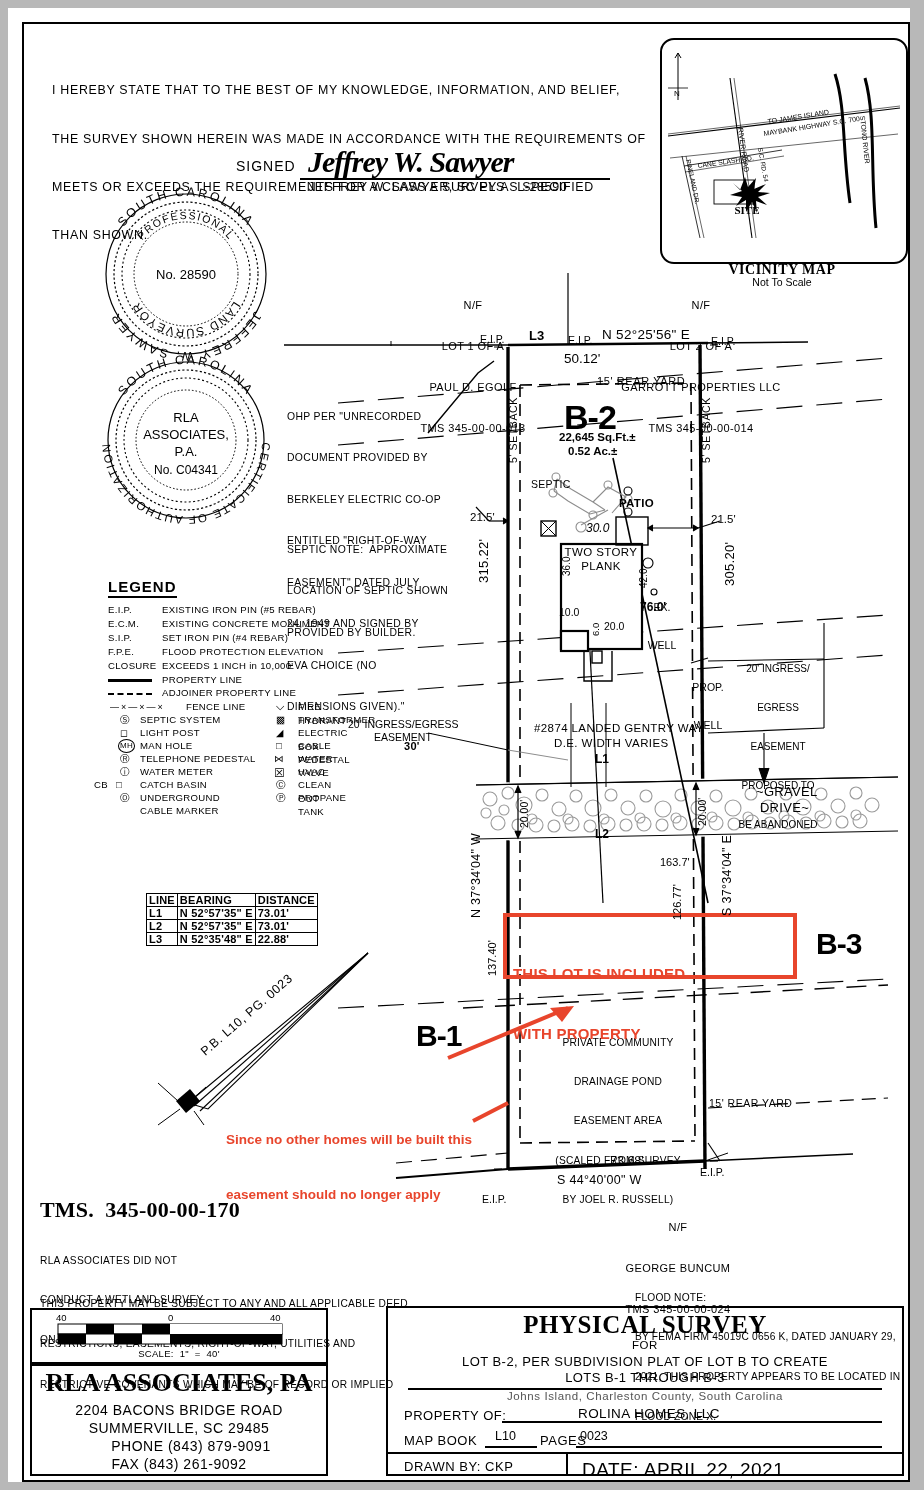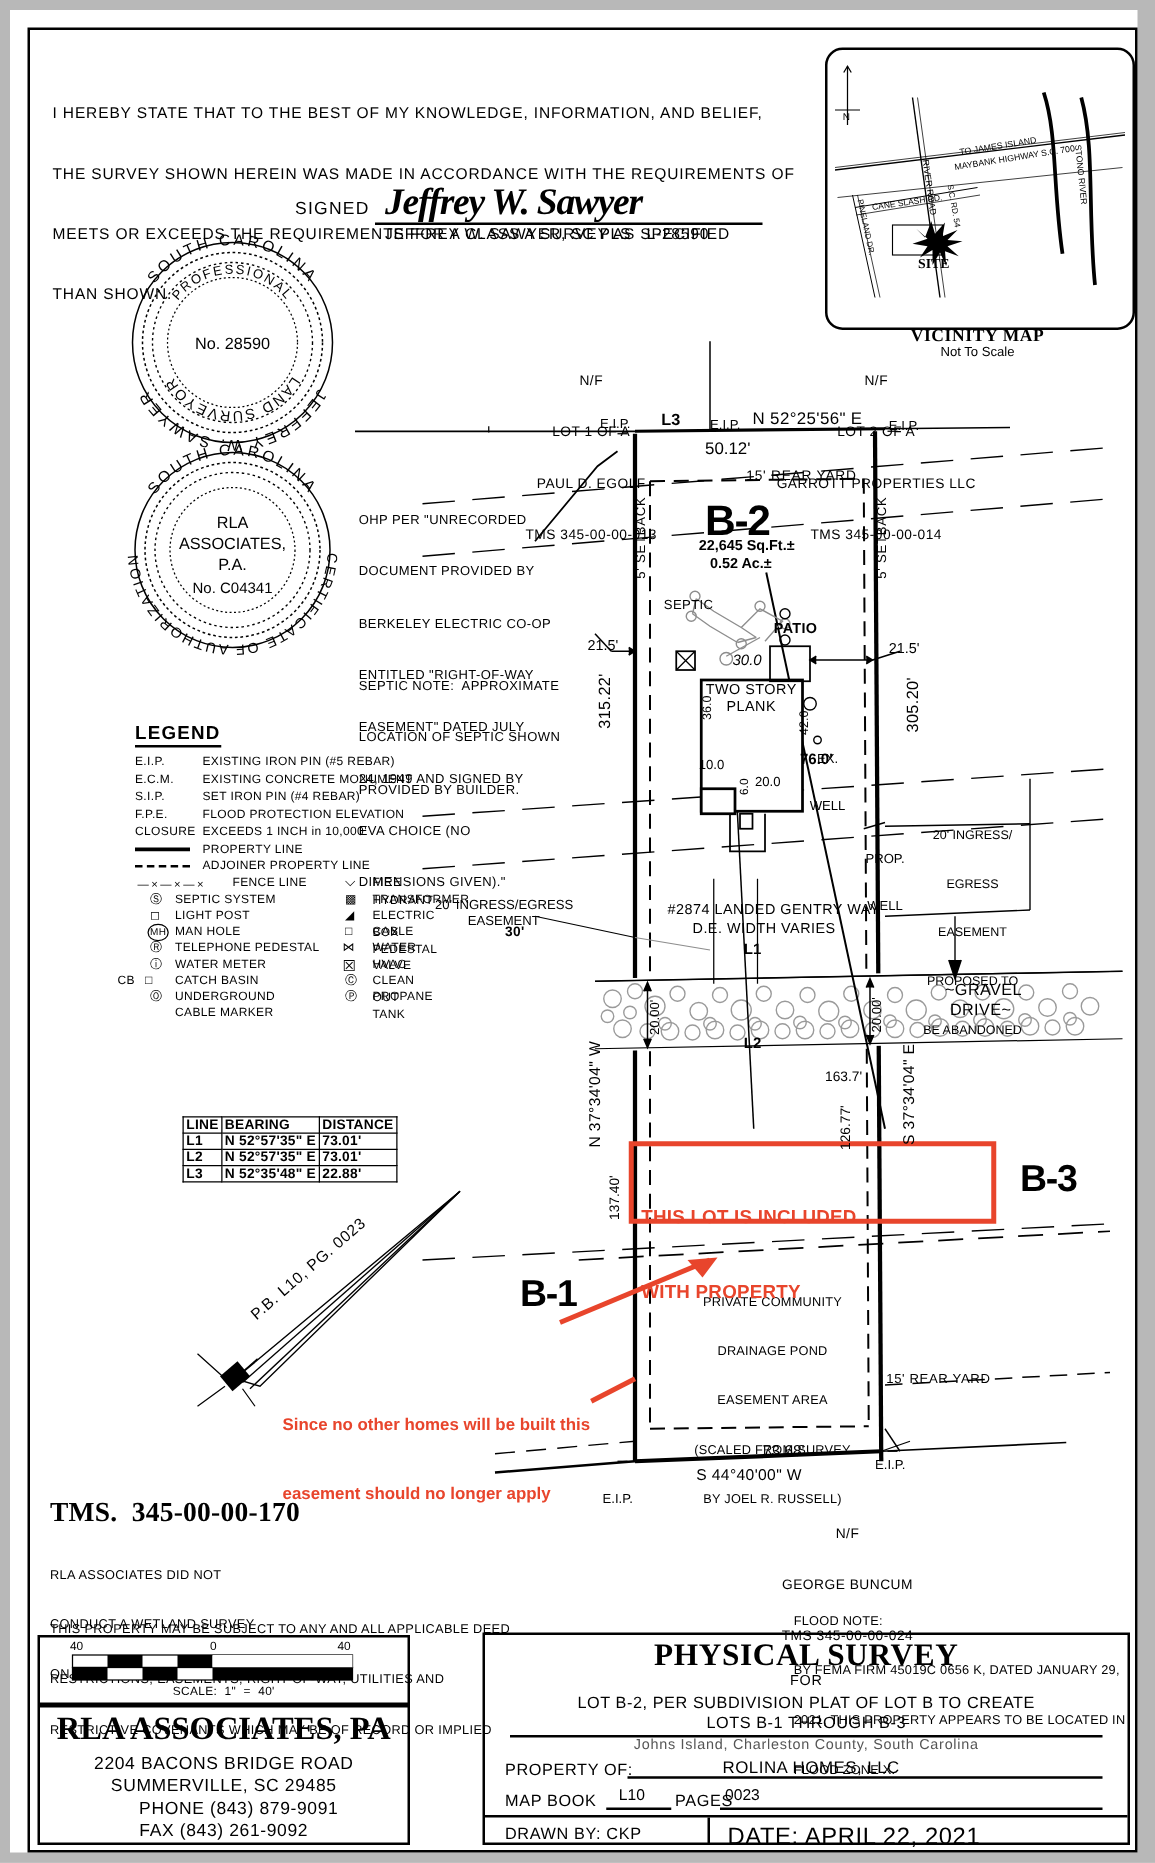--- a/index.html
+++ b/index.html
@@ -23,21 +23,21 @@
   table.lt td{border:1.6px solid #000;padding:0 2px;font-weight:700;white-space:nowrap;}
   .blk{font-family:"Liberation Serif",serif;font-weight:700;}
 </style>
 </head>
 <body>
 
 <div id="page">
 <div id="sheet">
 <div id="frame"></div>
 
-<div class="t cert" style="left:34px;top:42px;">
+<div class="t cert" style="left:44px;top:42px;">
   <div>I HEREBY STATE THAT TO THE BEST OF MY KNOWLEDGE, INFORMATION, AND BELIEF,</div>
   <div>THE SURVEY SHOWN HEREIN WAS MADE IN ACCORDANCE WITH THE REQUIREMENTS OF</div>
   <div>MEETS OR EXCEEDS THE REQUIREMENTS FOR A CLASS A SURVEY AS SPECIFIED</div>
   <div>THAN SHOWN.</div>
 </div>
 
 <div class="t" style="left:228px;top:150px;font-size:14px;letter-spacing:1px;">SIGNED</div>
 <div class="ln" style="left:292px;top:170px;width:310px;height:2px;"></div>
 <div class="t" style="left:300px;top:136px;font-family:'Liberation Serif',serif;font-style:italic;font-weight:700;font-size:30px;letter-spacing:-1px;">Jeffrey W. Sawyer</div>
 <div class="t" style="left:300px;top:172px;font-size:12.5px;letter-spacing:.6px;">JEFFREY W. SAWYER, SC PLS   L-28590</div>

